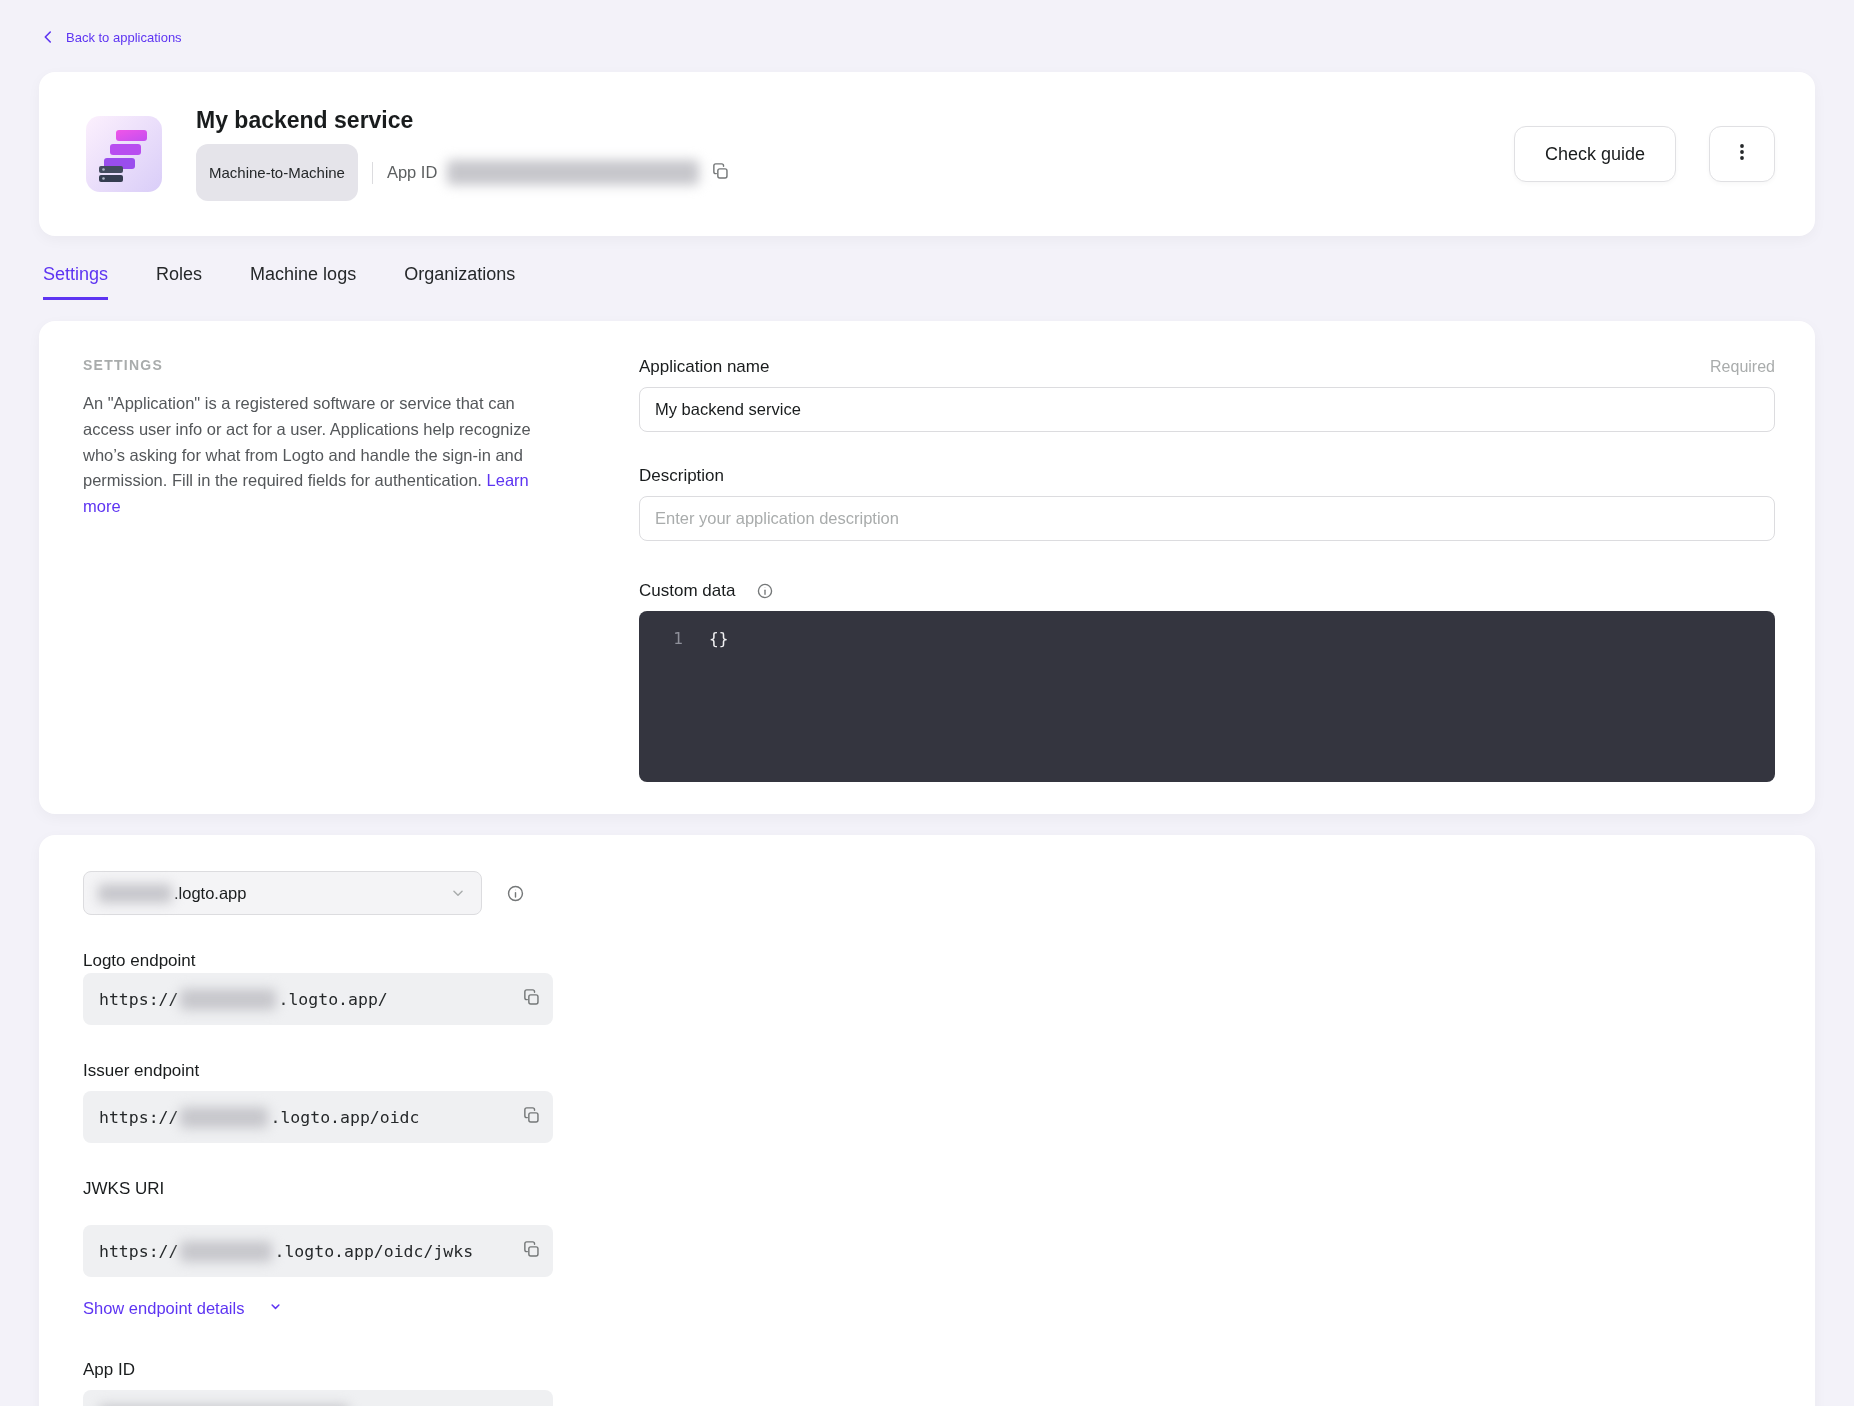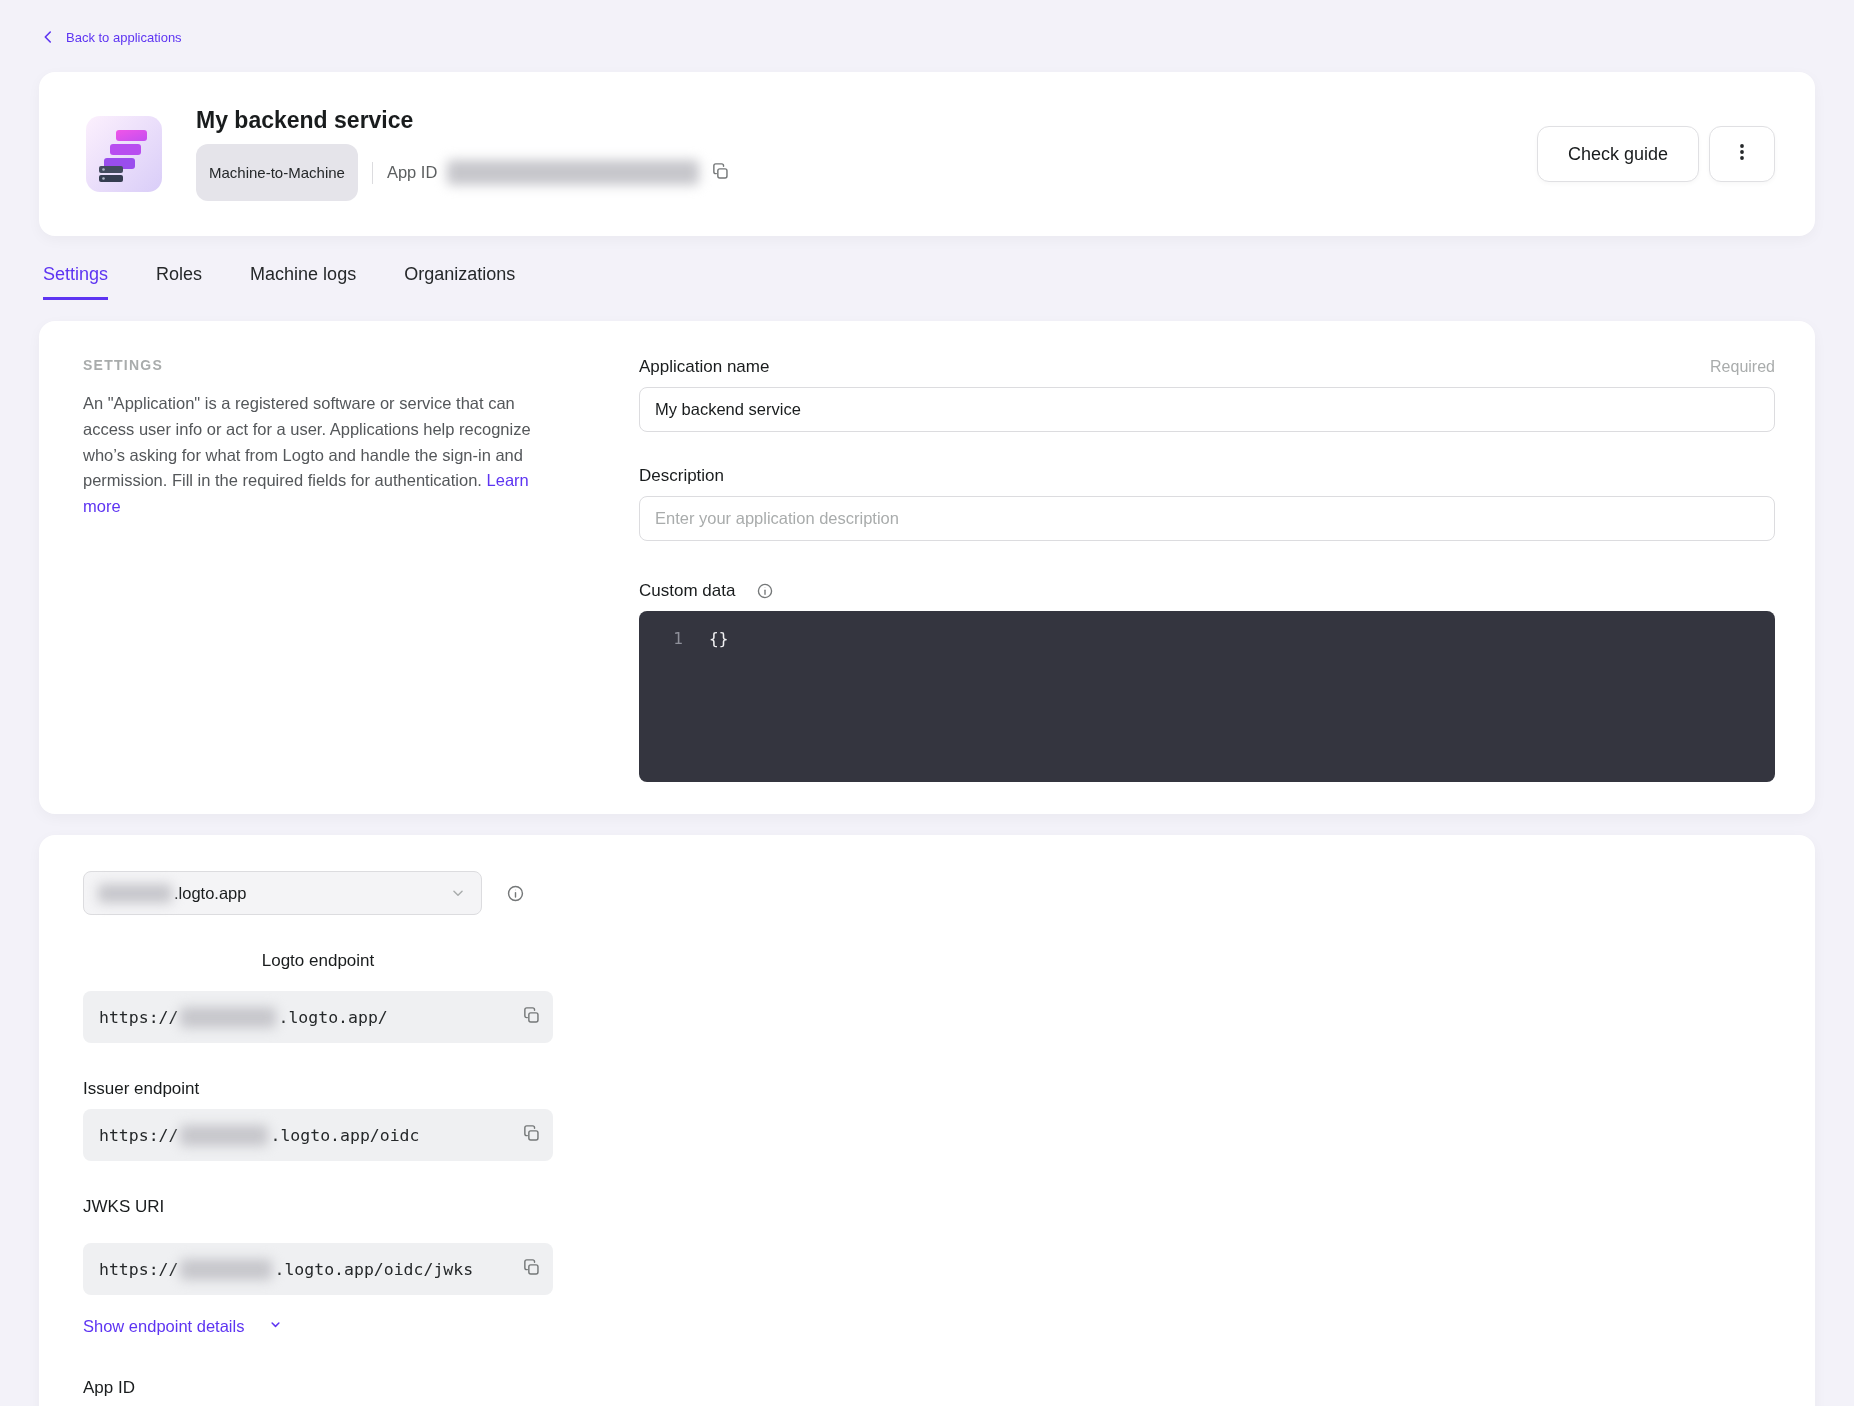--- a/index.html
+++ b/index.html
@@ -55,21 +55,21 @@
   }
   .meta-divider { width: 1px; height: 22px; background: #dcdcdf; margin: 0 14px; }
   .appid-label { font-size: 16.5px; color: #5c5f60; margin-right: 10px; }
   .blur {
     display: inline-block;
     background: #c6c6cb;
     border-radius: 4px;
     filter: blur(6px);
     vertical-align: middle;
   }
-  .header-actions { margin-left: auto; display: flex; align-items: center; gap: 10px; }
+  .header-actions { margin-left: auto; display: flex; align-items: center; gap: 33px; }
   .btn {
     background: #ffffff;
     border: 1px solid #e0e0e3;
     border-radius: 12px;
     height: 56px;
     font-family: "Liberation Sans", sans-serif;
     font-size: 18px;
     font-weight: 500;
     color: #191c1d;
     padding: 0 30px;
@@ -354,21 +354,21 @@
         <span class="info-icon">
           <svg width="19" height="19" viewBox="0 0 20 20" fill="none" stroke="currentColor" stroke-width="1.5" stroke-linecap="round">
               <circle cx="10" cy="10" r="7.3"></circle>
               <path d="M10 9.2v4.4"></path>
               <circle cx="10" cy="6.2" r="0.4" fill="currentColor" stroke="none"></circle>
             </svg>
         </span>
       </div>
 
       <div class="endpoint-group">
-        <div class="field-head" style="margin-bottom:20px;justify-content:center;">
+        <div class="field-head" style="margin-bottom:2px;">
           <span class="field-label">Logto endpoint</span>
         </div>
         <div class="mono-box">
           <span>https://</span>
           <span class="blur" style="width:96px;height:21px;margin:0 2px;"></span>
           <span>.logto.app/</span>
           <button class="icon-btn copy">
             <span>
               <svg width="19" height="19" viewBox="0 0 20 20" fill="none" stroke="currentColor" stroke-width="1.5" stroke-linecap="round" stroke-linejoin="round">
                   <rect x="7.2" y="7.2" width="9.6" height="9.6" rx="2"></rect>

